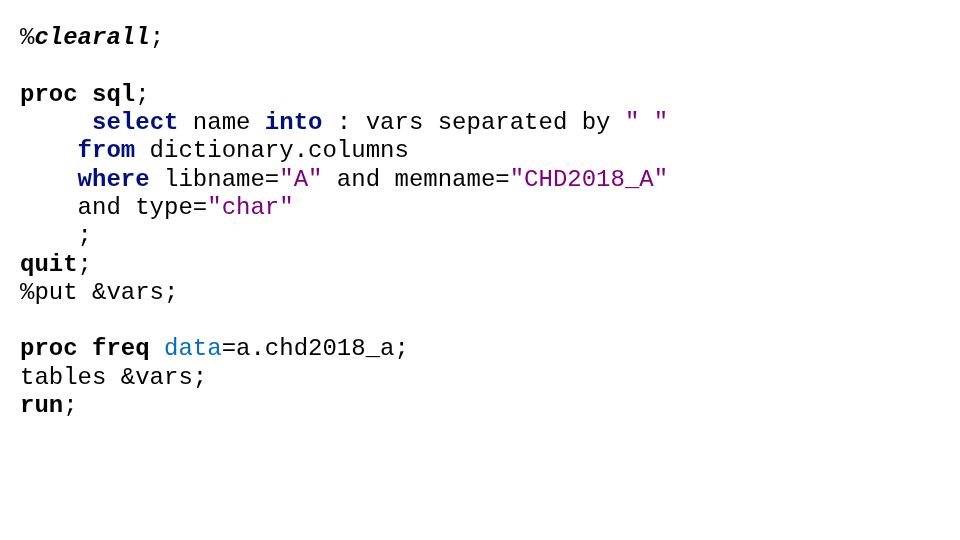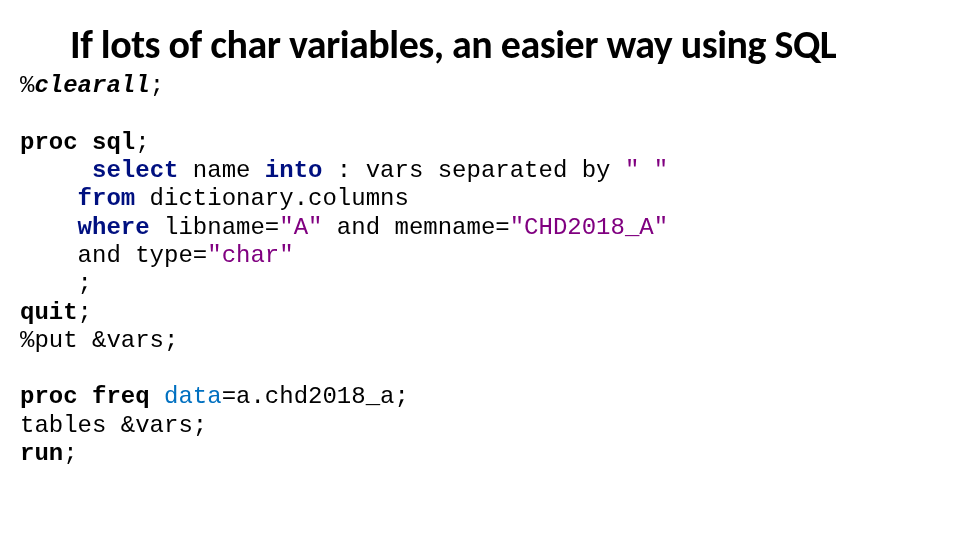--- a/index.html
+++ b/index.html
@@ -32,21 +32,20 @@
   .kwb  { color: #000; font-weight: 700; }          
   .ital { color: #000; font-weight: 700; font-style: italic; }
   .opt  { color: #0070c0; }                         
   .str  { color: #800080; }                         
   .txt  { color: #000; }
 </style>
 </head>
 <body>
 
 <div class="slide">
-  <h1 class="title">If lots of char variables, an easier way using SQL</h1>
 
   <div class="code"><span class="txt">%</span><span class="ital">clearall</span><span class="txt">;</span>
 <span class="txt"></span>
 <span class="kwb">proc</span> <span class="kwb">sql</span><span class="txt">;</span>
 <span class="txt">     </span><span class="kw">select</span><span class="txt"> name </span><span class="kw">into</span><span class="txt"> : vars separated by </span><span class="str">" "</span>
 <span class="txt">    </span><span class="kw">from</span><span class="txt"> dictionary.columns</span>
 <span class="txt">    </span><span class="kw">where</span><span class="txt"> libname=</span><span class="str">"A"</span><span class="txt"> and memname=</span><span class="str">"CHD2018_A"</span>
 <span class="txt">    </span><span class="txt">and type=</span><span class="str">"char"</span>
 <span class="txt">    </span><span class="txt">;</span>
 <span class="kwb">quit</span><span class="txt">;</span>

